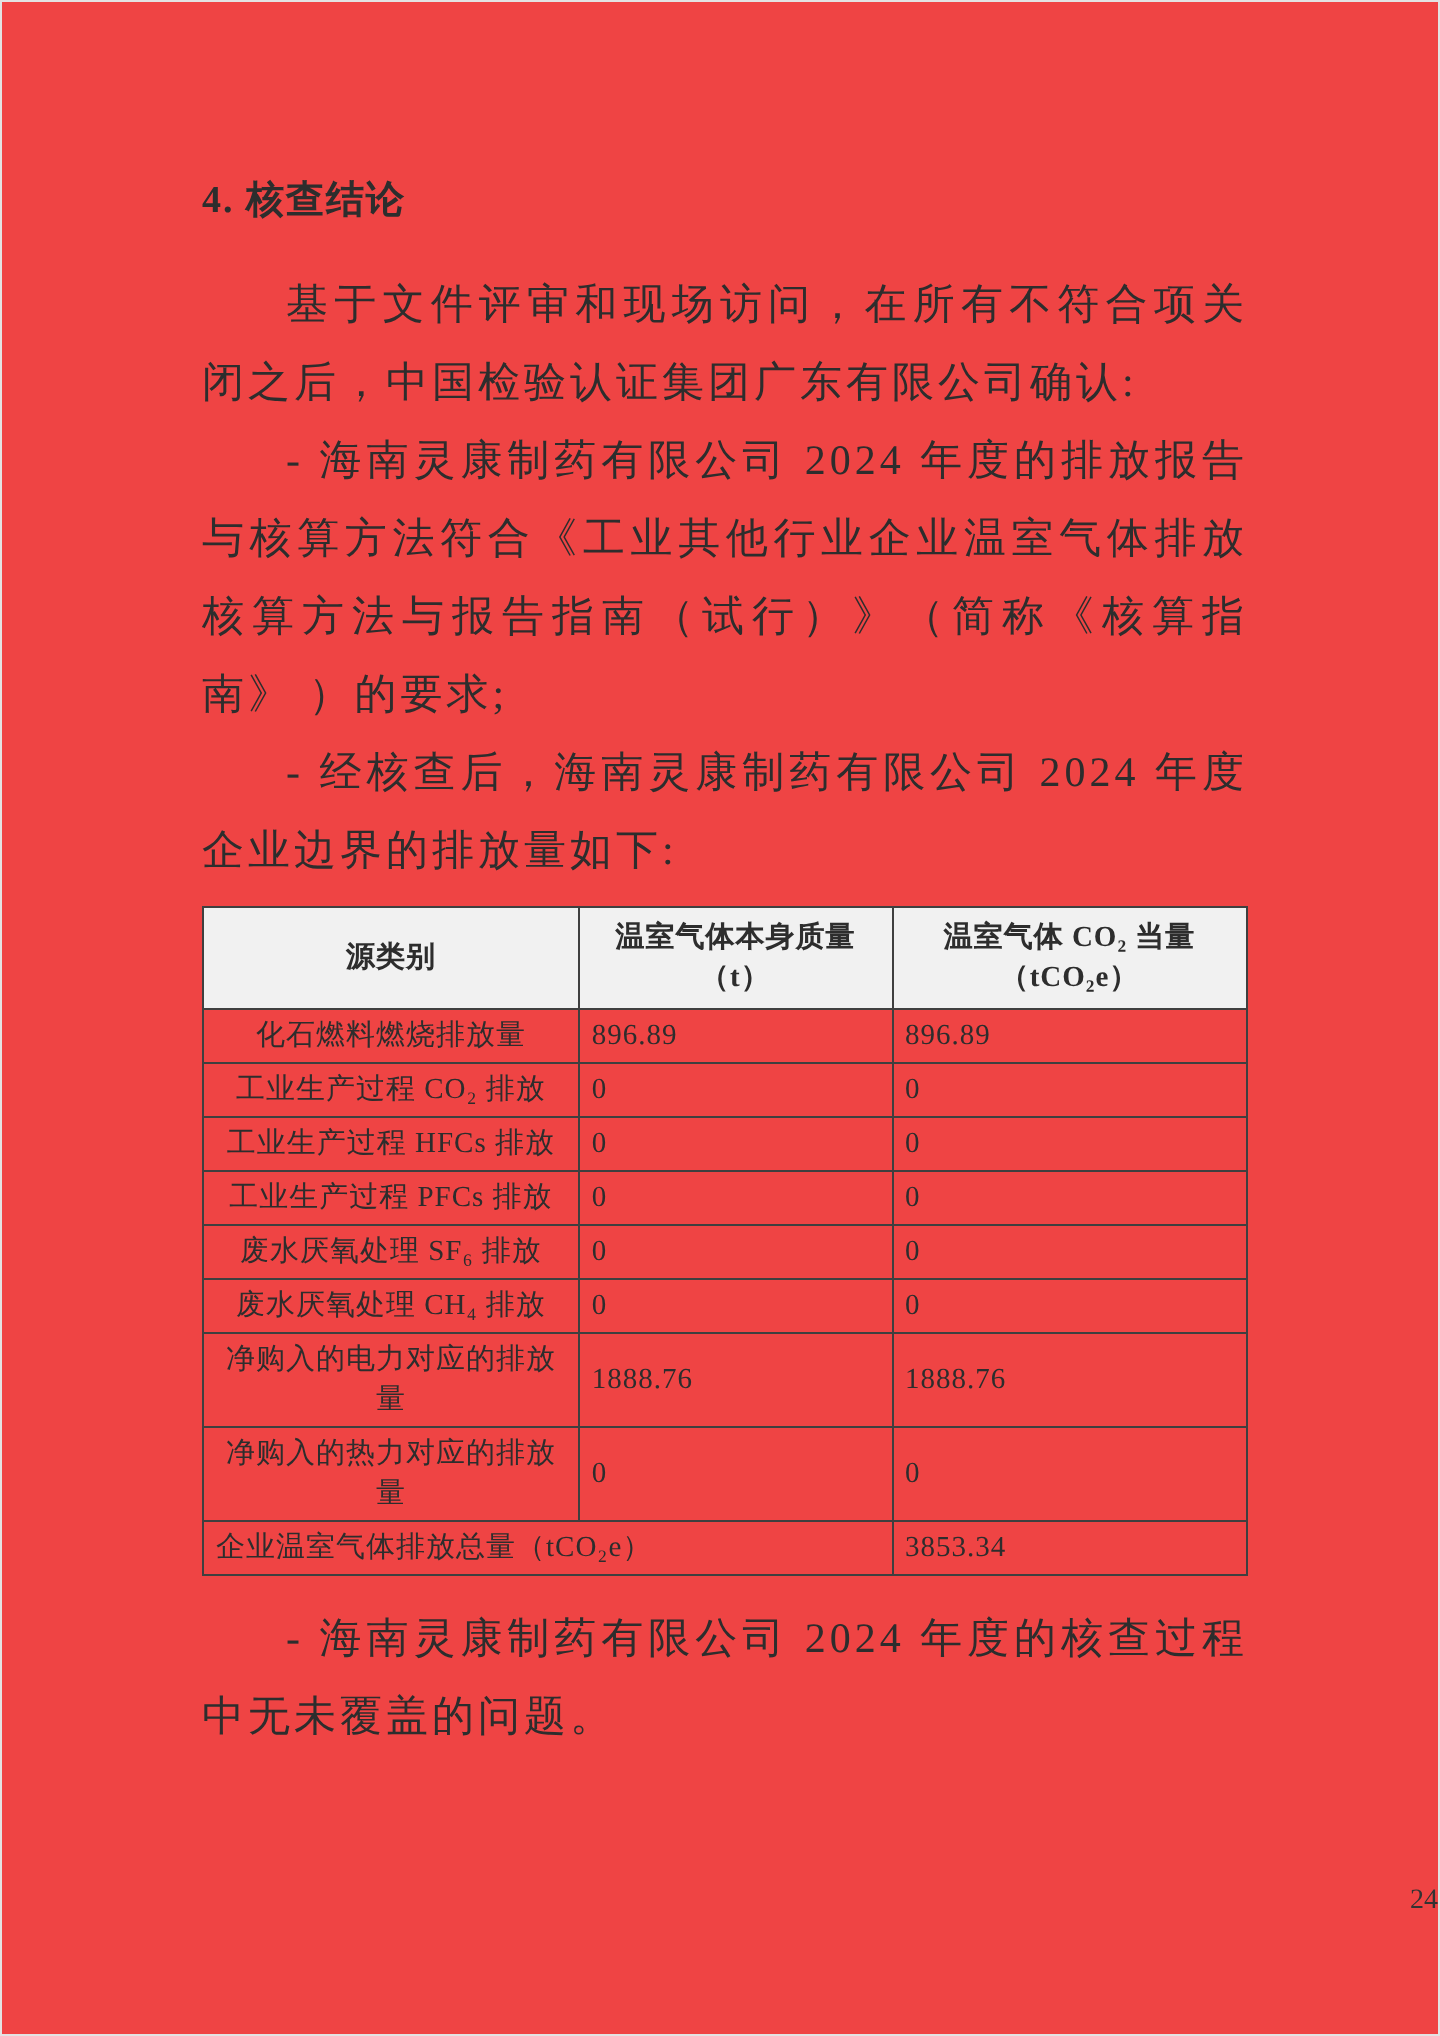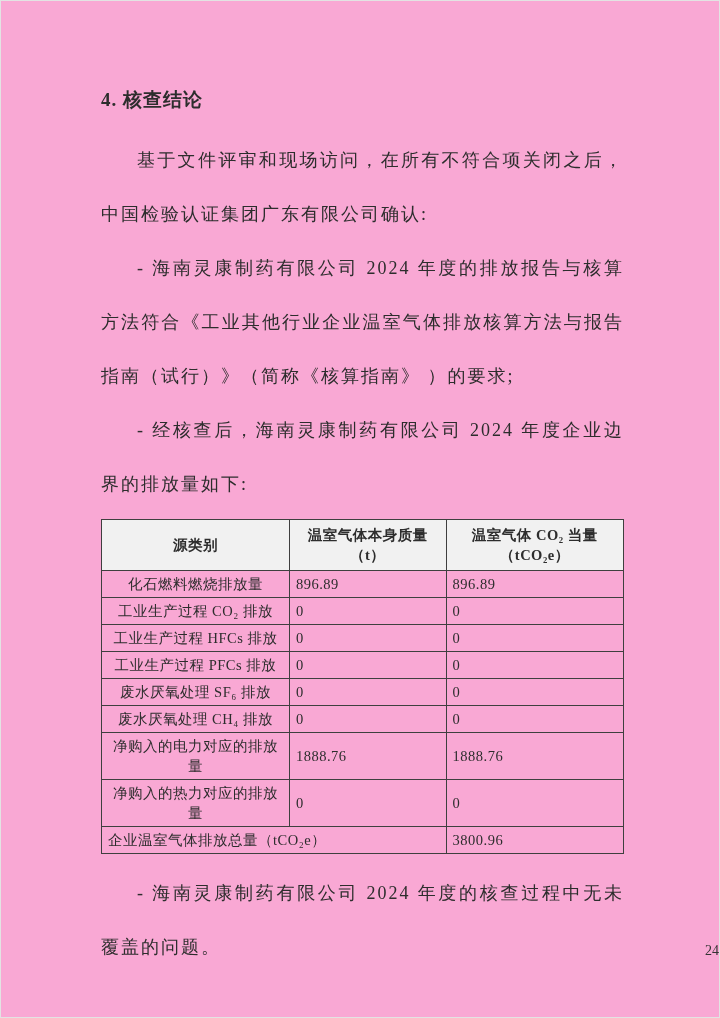--- a/index.html
+++ b/index.html
@@ -6,39 +6,39 @@
   html, body { background: #ffffff; }
   body {
     width: 720px; height: 1018px;
     font-family: "Liberation Serif", "DejaVu Serif", serif;
     color: #2d2d2d;
     position: relative;
     overflow: hidden;
   }
   .page {
     width: 720px; height: 1018px;
-    background: #f9a8d4;
+    background: #ef4444;
     border: 1px solid #e3e3e3;
     position: relative;
   }
   .content {
     position: absolute;
     left: 100px;
     right: 95px;
     top: 86px;
   }
   h1.section-title {
     font-size: 19px;
     font-weight: bold;
     letter-spacing: 1px;
     margin-bottom: 20px;
   }
   p.body-para {
-    font-size: 18px;
-    line-height: 54px;
+    font-size: 21px;
+    line-height: 39px;
     letter-spacing: 2px;
     text-align: justify;
     text-indent: 2em;
   }
   table.emissions {
     width: 100%;
     border-collapse: collapse;
     margin-top: 8px;
     table-layout: fixed;
   }
@@ -142,21 +142,21 @@
         </tr>
         <tr>
           <td class="label-cell">净购入的热力对应的排放量</td>
           <td class="num-cell">0</td>
           <td class="num-cell">0</td>
         </tr>
       </tbody>
       <tfoot>
         <tr>
           <td class="total-label-cell" colspan="2">企业温室气体排放总量（tCO₂e）</td>
-          <td class="num-cell">3800.96</td>
+          <td class="num-cell">3853.34</td>
         </tr>
       </tfoot>
     </table>
 
     <p class="body-para closing-para">- 海南灵康制药有限公司 2024 年度的核查过程中无未覆盖的问题。</p>
 
   </div>
 
   <div class="page-number">24</div>
 </div>

